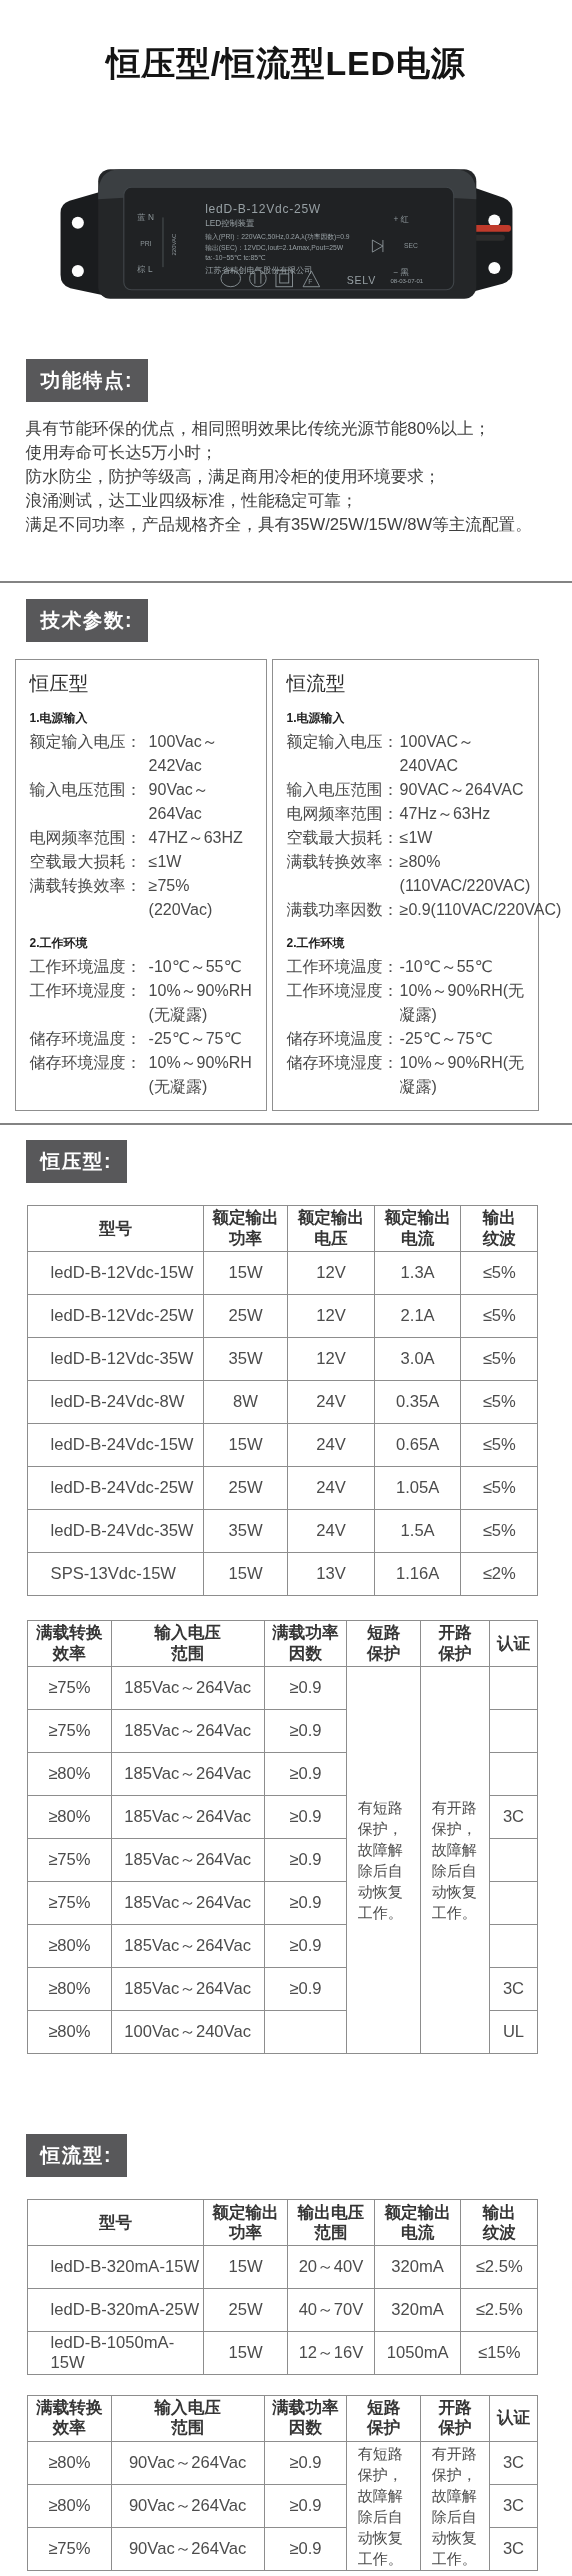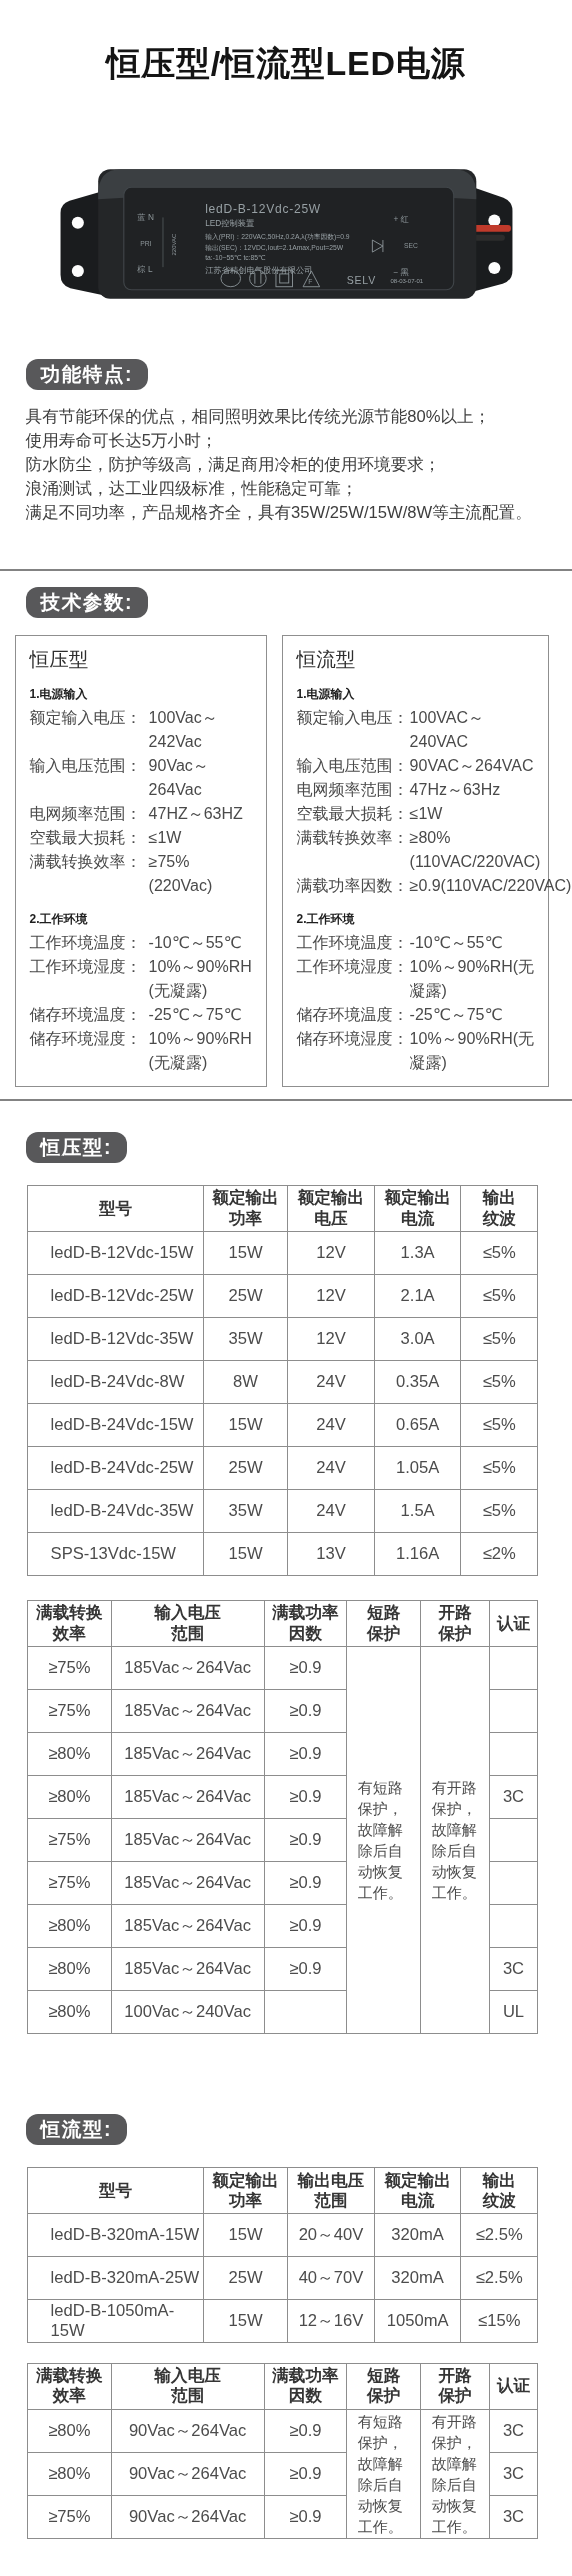--- a/index.html
+++ b/index.html
@@ -8,41 +8,40 @@
     font-family:"Liberation Sans","DejaVu Sans",sans-serif;
     -webkit-font-smoothing:antialiased;overflow:hidden;
   }
   .title{
     padding-top:44px;text-align:center;font-size:34px;line-height:39px;
     font-weight:700;color:#141414;letter-spacing:0.8px;
   }
   .device{display:block;margin:62px auto 0;}
   .sec-heading{
     display:table;margin:0 0 0 25.6px;background:#58585a;color:#ffffff;
-    font-size:19.6px;font-weight:700;line-height:22.6px;padding:4px 15px;
+    font-size:19.6px;font-weight:700;line-height:22.6px;padding:10px 15px;
     letter-spacing:1.5px;
-    border-radius:12px;
   }
   .h-features{margin-top:39px;}
   .features-list{margin:15px 15px 0 25.6px;font-size:16.6px;line-height:24px;color:#3e3e3e;}
   .divider{height:2.3px;background:#838383;}
   .div1{margin-top:44px;}
   .div2{margin-top:12px;}
   .h-tech{margin-top:16.6px;}
-  .boxes{display:flex;gap:15px;margin:16.6px 0 0 15px;align-items:stretch;}
+  .boxes{display:flex;gap:5px;margin:16.6px 0 0 15px;align-items:stretch;}
   .param-box{border:0.8px solid #8f8f8f;background:#fff;padding:10.5px 13.6px 10.5px 13.6px;box-sizing:border-box;}
   .box-cv{width:252px;}
   .box-cc{width:267px;}
   .param-title{font-size:19.6px;line-height:27px;color:#2e2e2e;margin-bottom:3px;}
   .param-sec-title{font-size:12px;font-weight:700;color:#1e1e1e;line-height:24px;margin-top:9px;}
   .kv{display:flex;font-size:16px;line-height:24px;color:#4a4a4a;}
   .box-cv .kv-k{flex:0 0 119px;}
   .box-cc .kv-k{flex:0 0 113px;}
   .kv-v{flex:1;}
-  .h-cv{margin-top:31px;}
+  .h-cv{margin-top:15px;}
   .h-cc{margin-top:80px;}
   table{
     border-collapse:collapse;table-layout:fixed;margin-left:27px;width:511px;
     background:#fff;border:1.5px solid #6b6b6b;
   }
   .tbl{margin-top:22.6px;}
   .t-elec{margin-top:24px;}
   .t-cc-models{margin-top:22.6px;}
   .t-cc-elec{margin-top:19.6px;}
   th,td{border:0.8px solid #8d8d8d;}

